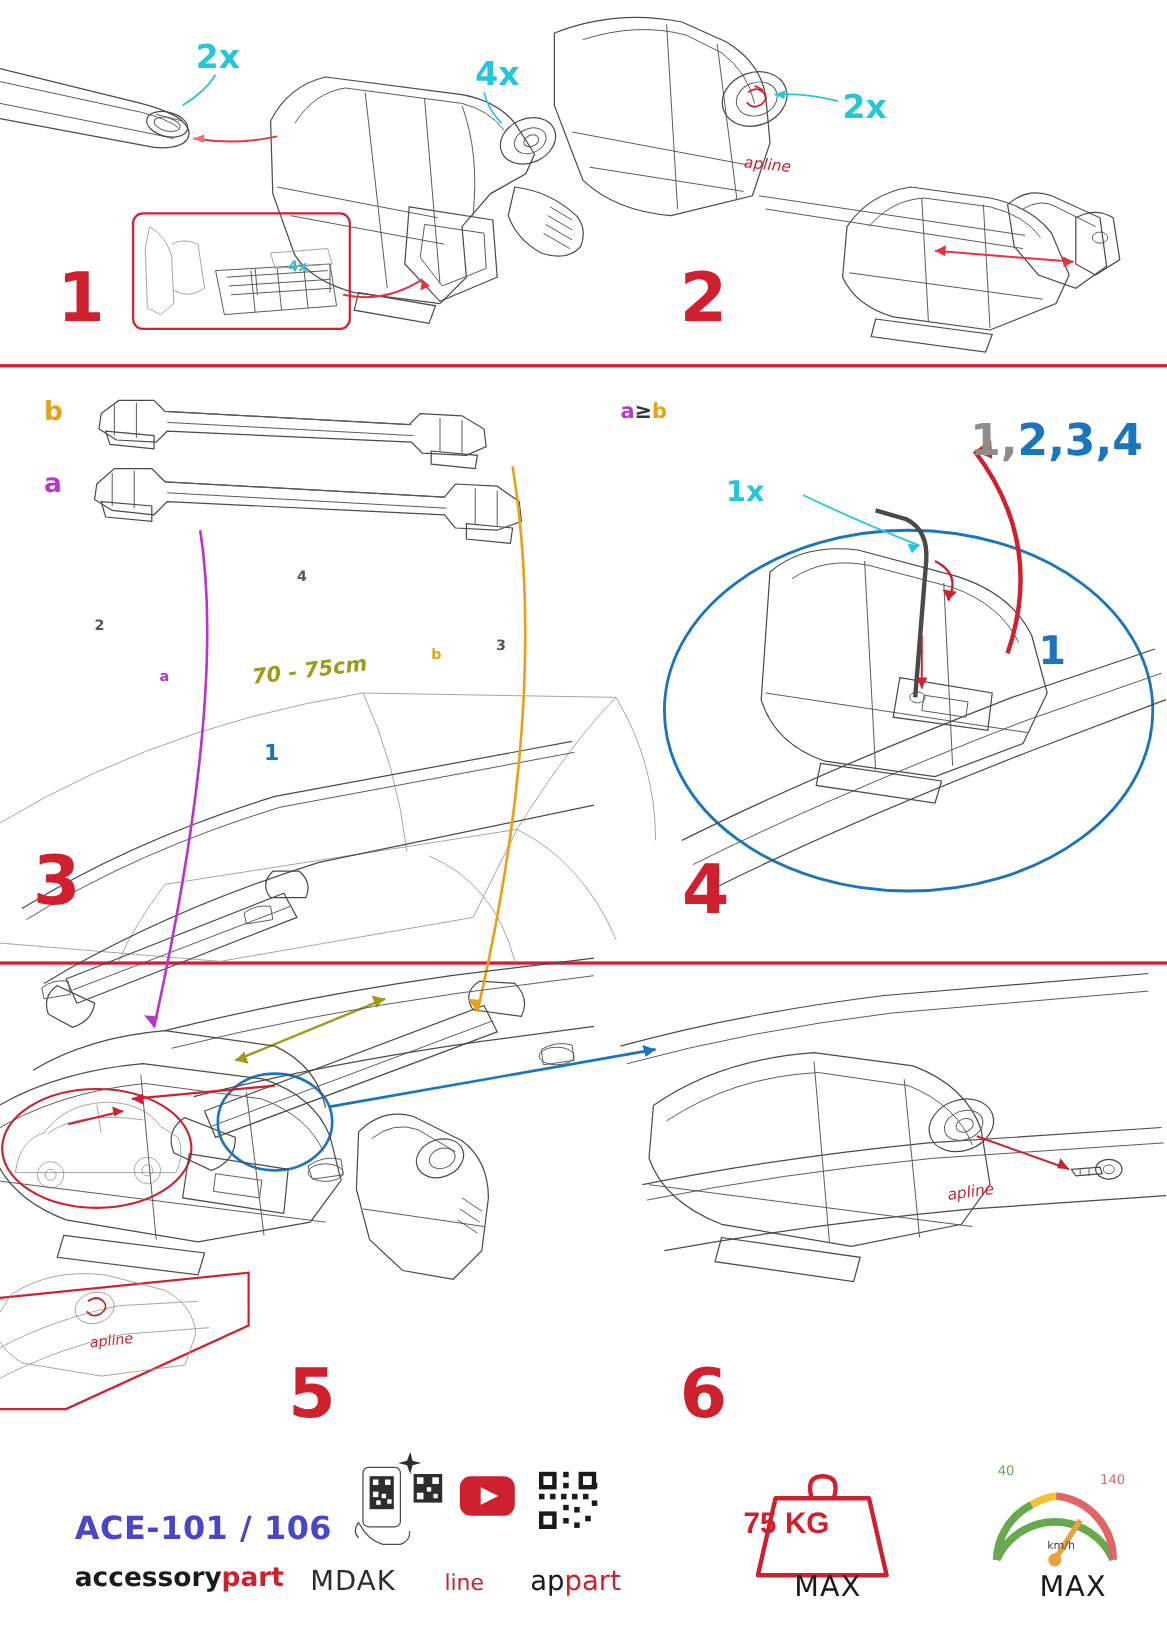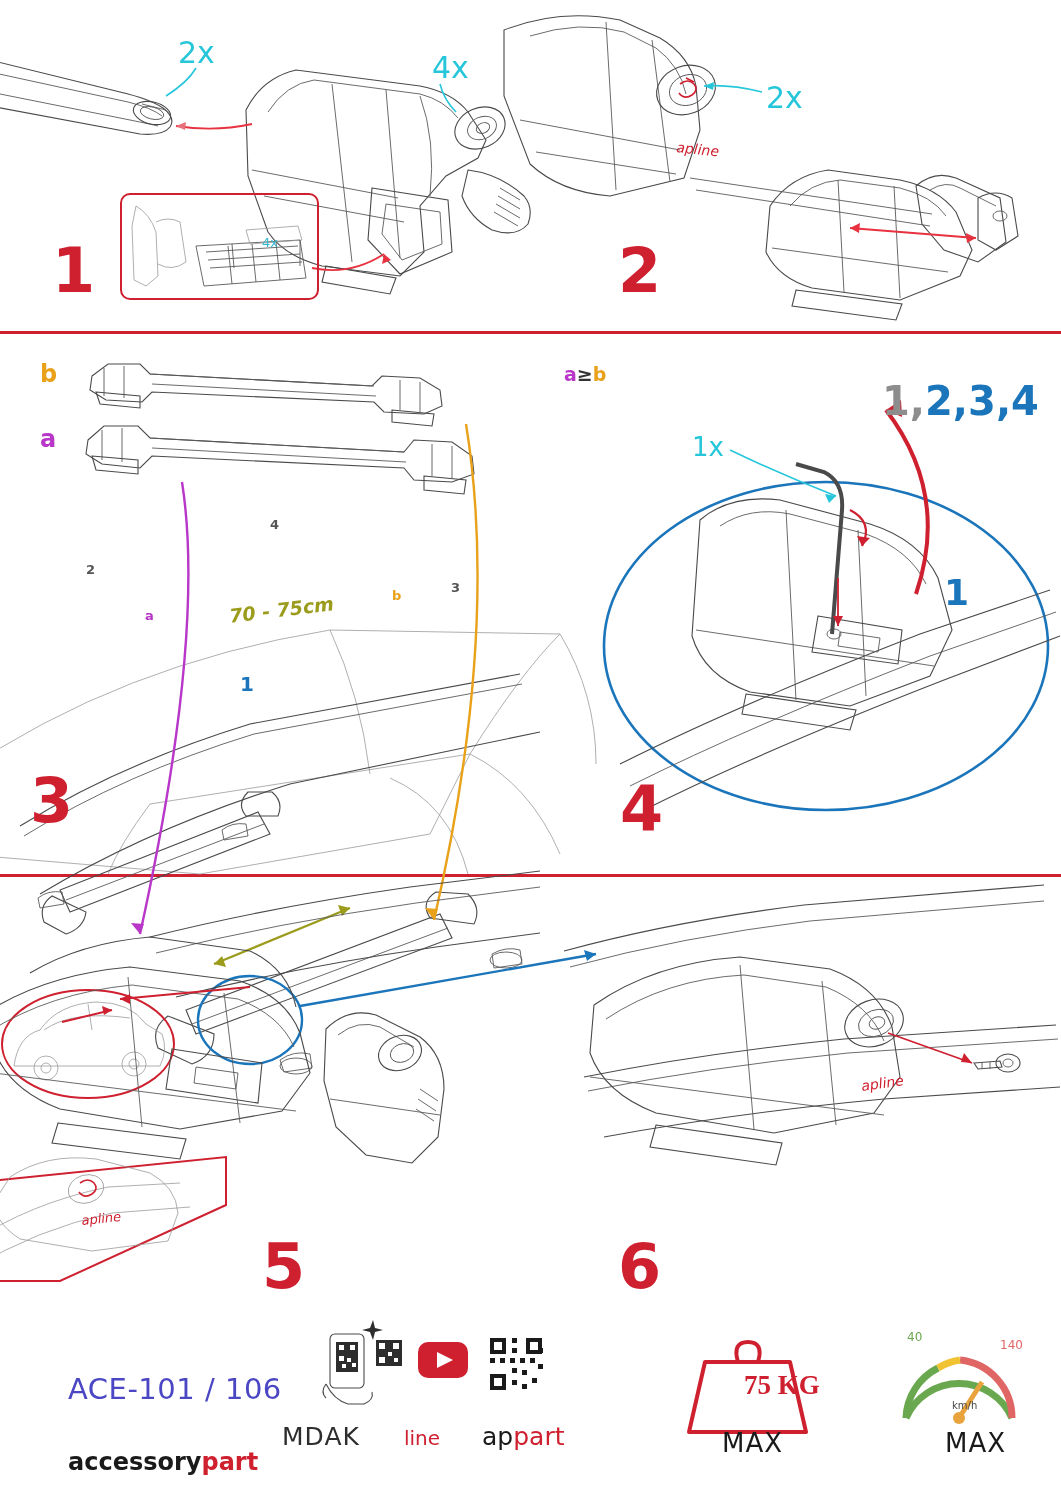--- a/index.html
+++ b/index.html
@@ -40,27 +40,27 @@
   #num3 { left:30px;  top:770px; }
   #num4 { left:620px; top:778px; }
   #num5 { left:262px; top:1236px; }
   #num6 { left:618px; top:1236px; }
 
   .qty {
     position:absolute;
     font-family:"DejaVu Sans", sans-serif;
     font-size:30px;
     color:#26c6da;
-    font-weight:400;
+    font-weight:700;
   }
   #qty2x-a { left:178px; top:35px; }
   #qty4x   { left:432px; top:50px; }
   #qty2x-b { left:766px; top:80px; }
   #qty4x-small { left:262px; top:235px; font-size:13px; color:#34bcd0; }
-  #qty1x   { left:692px; top:432px; font-size:26px; }
+  #qty1x   { left:660px; top:432px; font-size:26px; }
 
   .lbl {
     position:absolute;
     font-family:"DejaVu Sans", sans-serif;
     font-weight:700;
   }
   #lbl-b { left:40px; top:360px; color:#e9a11a; font-size:24px; }
   #lbl-a { left:40px; top:425px; color:#b836c8; font-size:24px; }
   #lbl-ab { left:564px; top:363px; font-size:19px; }
   #lbl-ab .a { color:#b836c8; }
@@ -76,35 +76,35 @@
   .small-lbl { position:absolute; font-family:"DejaVu Sans", sans-serif; font-size:13px; font-weight:700; color:#555; }
   #sl2 { left:86px;  top:562px; }
   #sl4 { left:270px; top:517px; }
   #sl3 { left:451px; top:580px; }
   #sla { left:145px; top:608px; color:#b836c8; }
   #slb { left:392px; top:588px; color:#e9a11a; }
 
   
   #model {
     position:absolute; left:68px; top:1372px;
-    font-family:"DejaVu Sans", sans-serif; font-size:29px; color:#4a46c4; letter-spacing:0.5px;
+    font-family:"DejaVu Sans", sans-serif; font-size:29px; color:#4a46c4; letter-spacing:0.5px;font-weight:bold;
   }
   #brand {
     position:absolute; left:68px; top:1420px;
-    font-family:"DejaVu Sans", sans-serif; font-size:24px; font-weight:700;margin-top:28px;
+    font-family:"DejaVu Sans", sans-serif; font-size:24px; font-weight:700;
   }
   #brand .dark { color:#1a1a1a; }
   #brand .red { color:#cf2030; }
   #mdak { position:absolute; left:282px; top:1422px; font-family:"DejaVu Sans", sans-serif; font-size:25px; color:#2d2d2d; letter-spacing:1px; }
   #ipqi { position:absolute; left:404px; top:1426px; font-family:"DejaVu Sans", sans-serif; font-size:20px; color:#cf2030; }
   #apline { position:absolute; left:482px; top:1422px; font-family:"DejaVu Sans", sans-serif; font-size:25px; }
   #apline .dark { color:#1a1a1a; }
   #apline .red { color:#cf2030; }
 
-  #weight-val { position:absolute; left:744px; top:1370px; font-family:Liberation Serif, serif; font-size:27px; font-weight:700; color:#cf2030; }
+  #weight-val { position:absolute; left:676px; top:1370px; font-family:Liberation Sans, sans-serif; font-size:27px; font-weight:700; color:#cf2030; }
   #weight-max { position:absolute; left:722px; top:1428px; font-family:"DejaVu Sans", sans-serif; font-size:26px; color:#1a1a1a; letter-spacing:1px; }
   #speed-max { position:absolute; left:945px; top:1428px; font-family:"DejaVu Sans", sans-serif; font-size:26px; color:#1a1a1a; letter-spacing:1px; }
   #sp-60 { position:absolute; left:907px; top:1330px; font-family:"DejaVu Sans", sans-serif; font-size:12px; color:#6aa84f; }
   #sp-120 { position:absolute; left:1000px; top:1338px; font-family:"DejaVu Sans", sans-serif; font-size:12px; color:#e06666; }
   #sp-unit { position:absolute; left:952px; top:1400px; font-family:"DejaVu Sans", sans-serif; font-size:10px; color:#444; }
 
   .inset-box { position:absolute; border:2px solid #cf2030; border-radius:10px; }
   #inset-box-1 { left:120px; top:193px; width:195px; height:103px; }
 
   svg { display:block; overflow:visible; }

